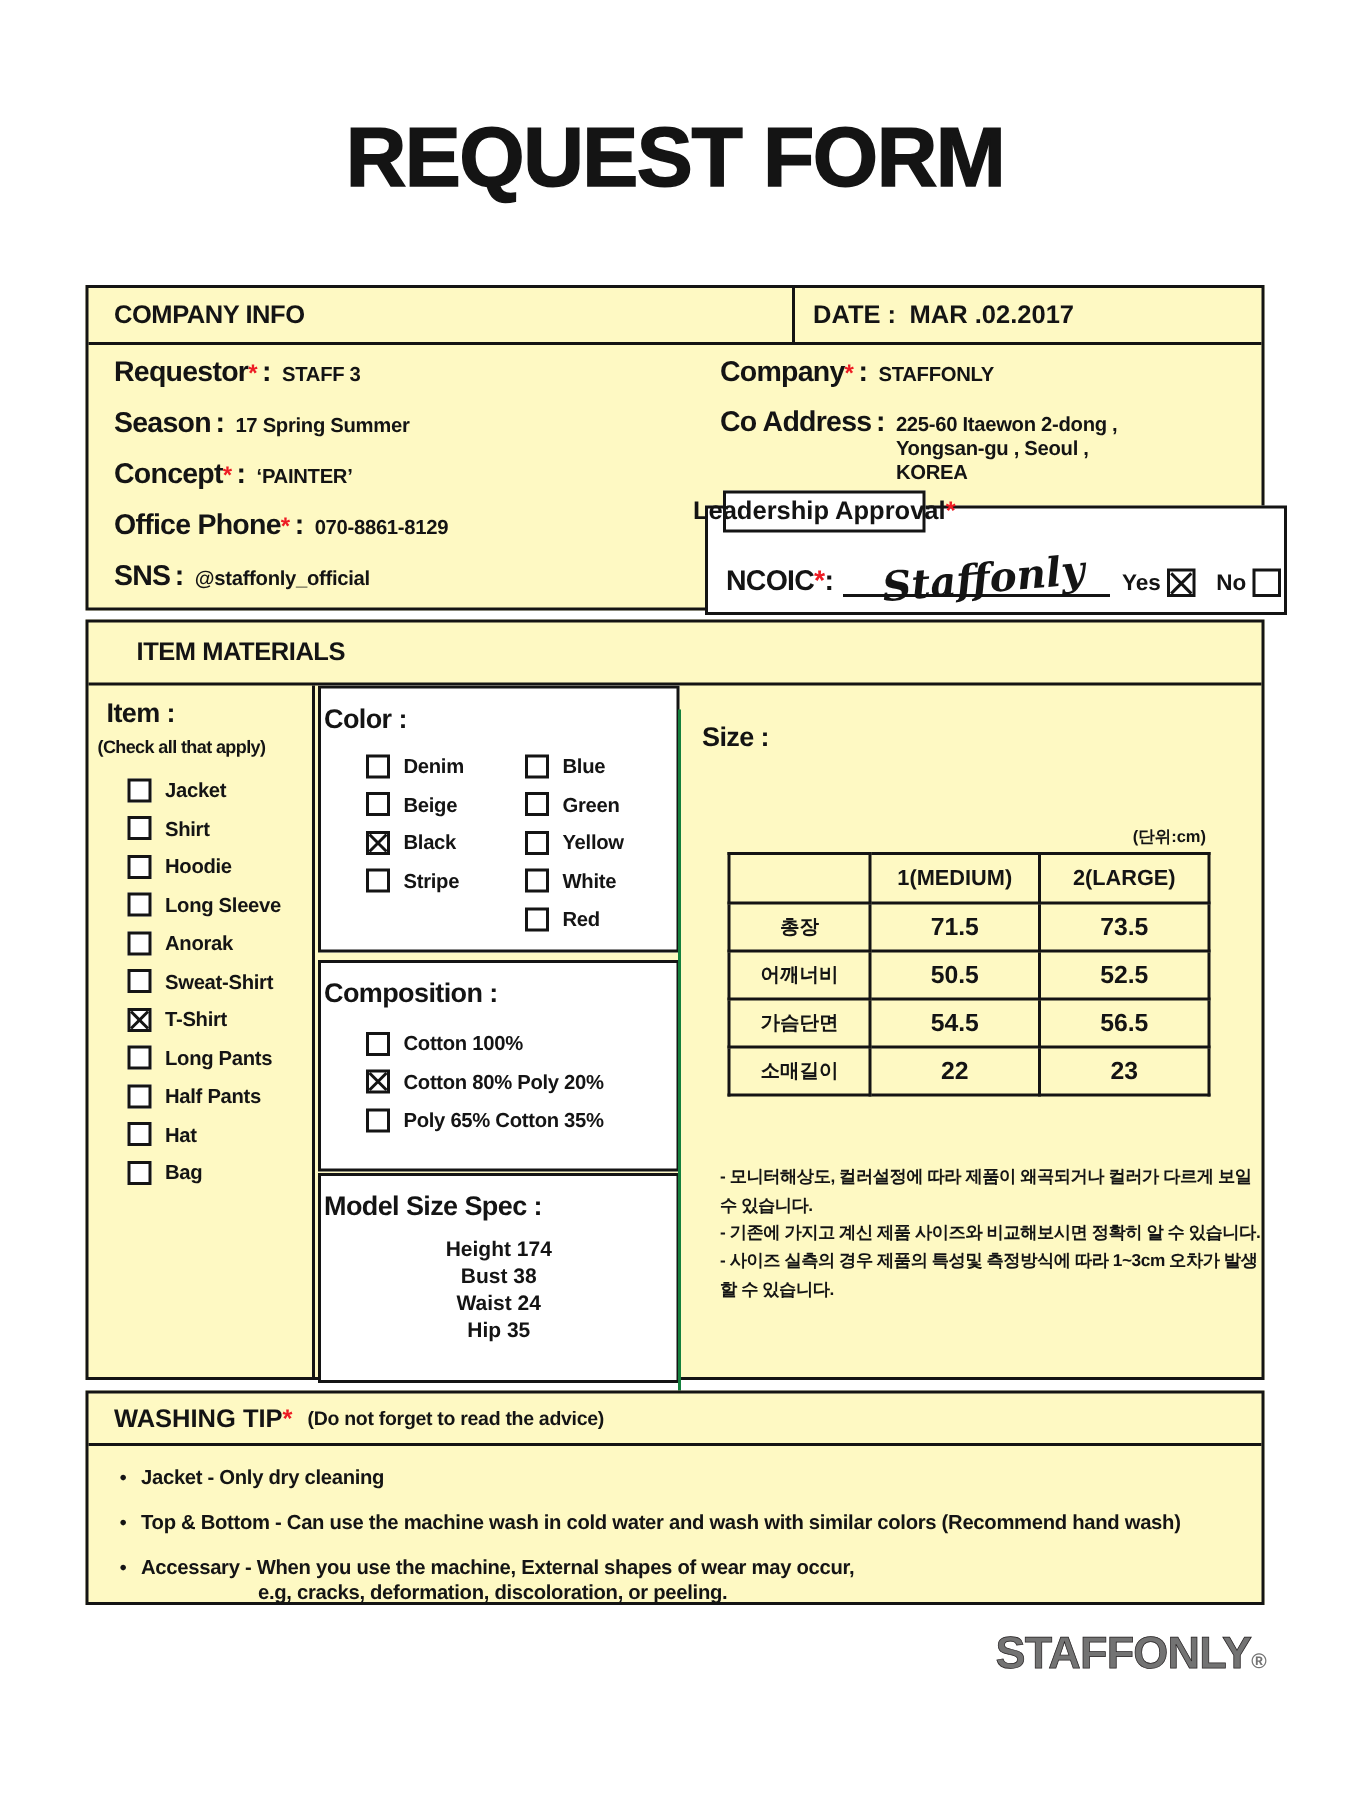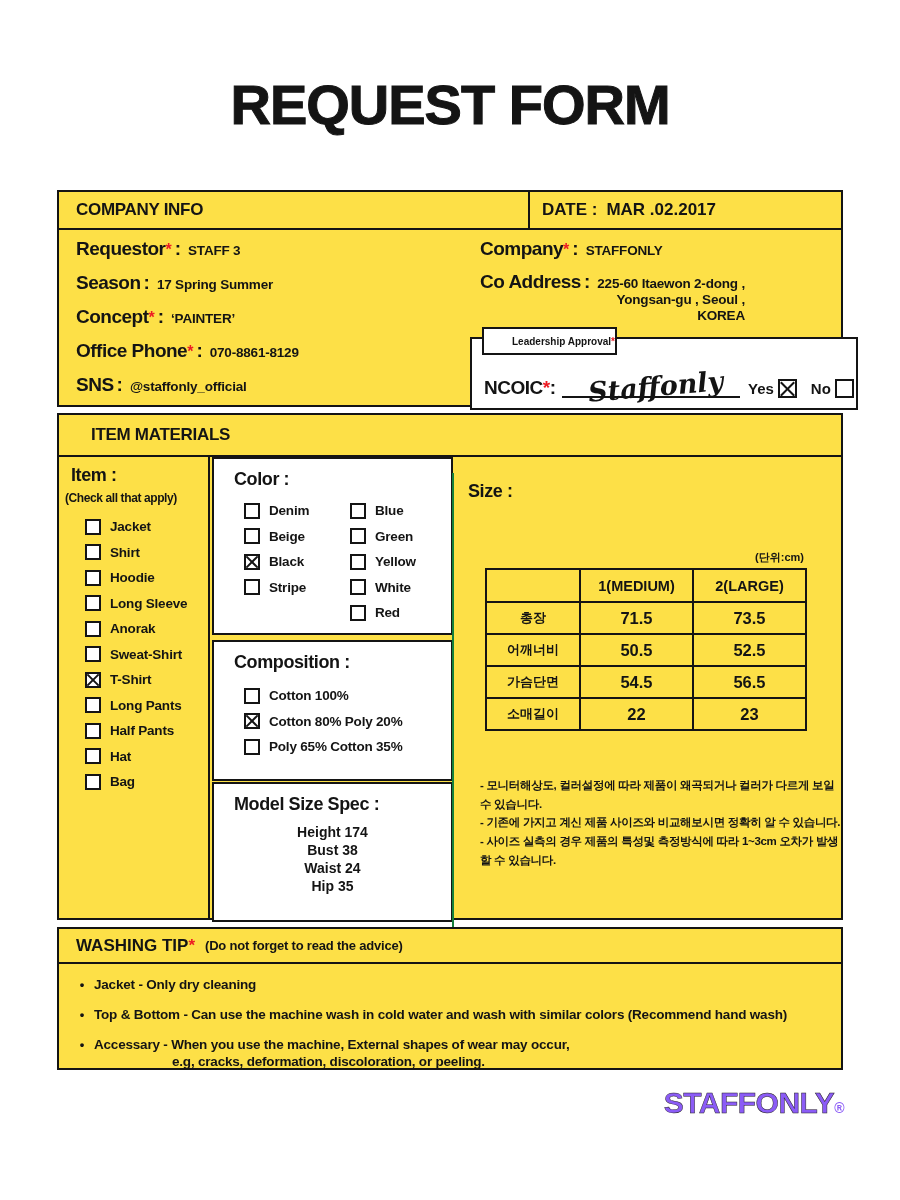--- a/index.html
+++ b/index.html
@@ -7,39 +7,39 @@
     width:900px;height:1200px;background:#ffffff;position:relative;
     font-family:"Liberation Sans",sans-serif;color:#141414;overflow:hidden;
   }
   .req{color:#ed1c24;font-weight:bold;}
   
   .page-title{
     position:absolute;top:72px;left:0;width:100%;text-align:center;
     font-size:56px;font-weight:bold;letter-spacing:-1px;-webkit-text-stroke:1px #141414;
   }
   
-  .box{position:absolute;border:2px solid #141414;background:#fde047;}
+  .box{position:absolute;border:2px solid #141414;background:#fef9c3;}
   .sec-header{display:flex;align-items:center;border-bottom:2px solid #141414;font-weight:bold;}
   
   #company-box{left:57px;top:190px;width:782px;height:213px;}
   .ci-header{height:36px;}
   .ci-title{padding-left:17px;font-size:17px;letter-spacing:-0.3px;}
   .date-cell{margin-left:auto;width:299px;height:100%;border-left:2px solid #141414;
     display:flex;align-items:center;padding-left:12px;gap:9px;font-size:17px;font-weight:bold;}
   .frow{display:flex;align-items:baseline;white-space:nowrap;}
   .flabel{font-size:19px;font-weight:bold;letter-spacing:-0.5px;}
   .fcolon{font-size:19px;font-weight:bold;margin:0 7px 0 3px;}
   .fval{font-size:13.5px;font-weight:bold;letter-spacing:-0.2px;}
   .ci-left{position:absolute;left:17px;top:46px;display:flex;flex-direction:column;gap:12px;}
   .ci-right{position:absolute;left:421px;top:46px;display:flex;flex-direction:column;gap:11px;}
-  .addr-lines{display:flex;flex-direction:column;line-height:1.2;align-items:flex-end;}
+  .addr-lines{display:flex;flex-direction:column;line-height:1.2;}
   
   .approval-tag{position:absolute;left:423px;top:135px;width:131px;height:24px;z-index:3;
-    border:2px solid #141414;background:#fff;display:flex;align-items:center;justify-content:flex-end;
-    font-size:10px;font-weight:bold;white-space:nowrap;}
+    border:2px solid #141414;background:#fff;display:flex;align-items:center;justify-content:center;
+    font-size:17px;font-weight:bold;white-space:nowrap;}
   .approval{position:absolute;left:411px;top:145px;width:364px;height:60px;z-index:2;
     border:2px solid #141414;background:#fff;display:flex;align-items:flex-end;padding:0 8px 9px 12px;}
   .nc-label{font-size:19px;font-weight:bold;letter-spacing:-0.5px;}
   .nc-colon{font-size:19px;font-weight:bold;margin-right:4px;}
   .sig-line{width:178px;border-bottom:2px solid #141414;position:relative;height:26px;margin:0 8px 1px 2px;flex:none;}
   .sig{position:absolute;left:26px;bottom:-6px;font-family:"DejaVu Serif",serif;font-style:italic;
     font-size:27px;font-weight:bold;transform:rotate(-5deg);white-space:nowrap;}
   .ynrow{display:flex;align-items:center;gap:4px;font-size:15px;font-weight:bold;margin-bottom:1px;}
   .yn-gap{width:6px;}
   
@@ -59,21 +59,21 @@
   .im-body{position:absolute;left:0;top:42px;right:0;bottom:0;}
   .item-col{position:absolute;left:0;top:0;width:149px;height:100%;border-right:2px solid #141414;}
   .col-title{font-size:18px;font-weight:bold;letter-spacing:-0.4px;}
   .item-title{padding:8px 0 0 12px;}
   .item-sub{font-size:12px;font-weight:bold;padding:5px 0 0 6px;letter-spacing:-0.4px;}
   .item-list{display:flex;flex-direction:column;gap:10.5px;margin:14px 0 0 26px;}
   .mid-box{position:absolute;left:153px;width:237px;border:2px solid #141414;background:#fff;}
   #color-box{top:0px;height:174px;}
   #comp-box{top:183px;height:137px;}
   #model-box{top:325px;height:136px;}
-  .mid-title{padding:10px 0 0 20px;}
+  .mid-title{padding:10px 0 0 2px;}
   .cb-col{position:absolute;display:flex;flex-direction:column;gap:10.5px;}
   #color-c1{left:30px;top:44px;}
   #color-c2{left:136px;top:44px;}
   #comp-list{left:30px;top:46px;}
   .model-lines{margin-top:9px;text-align:center;font-size:14px;font-weight:bold;line-height:1.28;}
   .size-col{position:absolute;left:393px;top:16px;right:0;height:100%;border-left:2px solid #15803d;}
   .size-title{padding:8px 0 0 14px;}
   .unit-note{margin-top:48px;text-align:right;padding-right:37px;font-size:11px;font-weight:bold;}
   table.size-table{border-collapse:collapse;margin:3px 0 0 31px;}
   table.size-table td,table.size-table th{border:2px solid #141414;text-align:center;padding:0;}
@@ -86,21 +86,21 @@
   .wt-header{height:33px;padding-left:17px;font-size:17px;align-items:center;}
   .wt-sub{font-size:13px;margin-left:10px;letter-spacing:-0.2px;}
   .wt-body{padding:13px 14px 0 16px;}
   .wt-row{display:flex;align-items:flex-start;margin-bottom:13px;font-size:13.5px;font-weight:bold;letter-spacing:-0.2px;}
   .wt-bullet{width:14px;flex:none;text-align:center;font-size:13px;margin-right:5px;}
   .wt-text{line-height:1.25;}
   .wt-line2{padding-left:78px;}
   .wt-line2:empty{display:none;}
   
   .brand{position:absolute;top:1086px;right:56px;font-size:30px;font-weight:bold;
-    letter-spacing:-0.5px;color:#8b5cf6;-webkit-text-stroke:0.5px #231f20;}
+    letter-spacing:-0.5px;color:#737373;-webkit-text-stroke:0.5px #231f20;}
   .brand .rmark{font-size:14px;-webkit-text-stroke:0;}
 </style>
 </head>
 <body>
 
 <div class="page-title">REQUEST FORM</div>
 
 <div class="box" id="company-box">
   <div class="sec-header ci-header">
     <span class="ci-title">COMPANY INFO</span>

